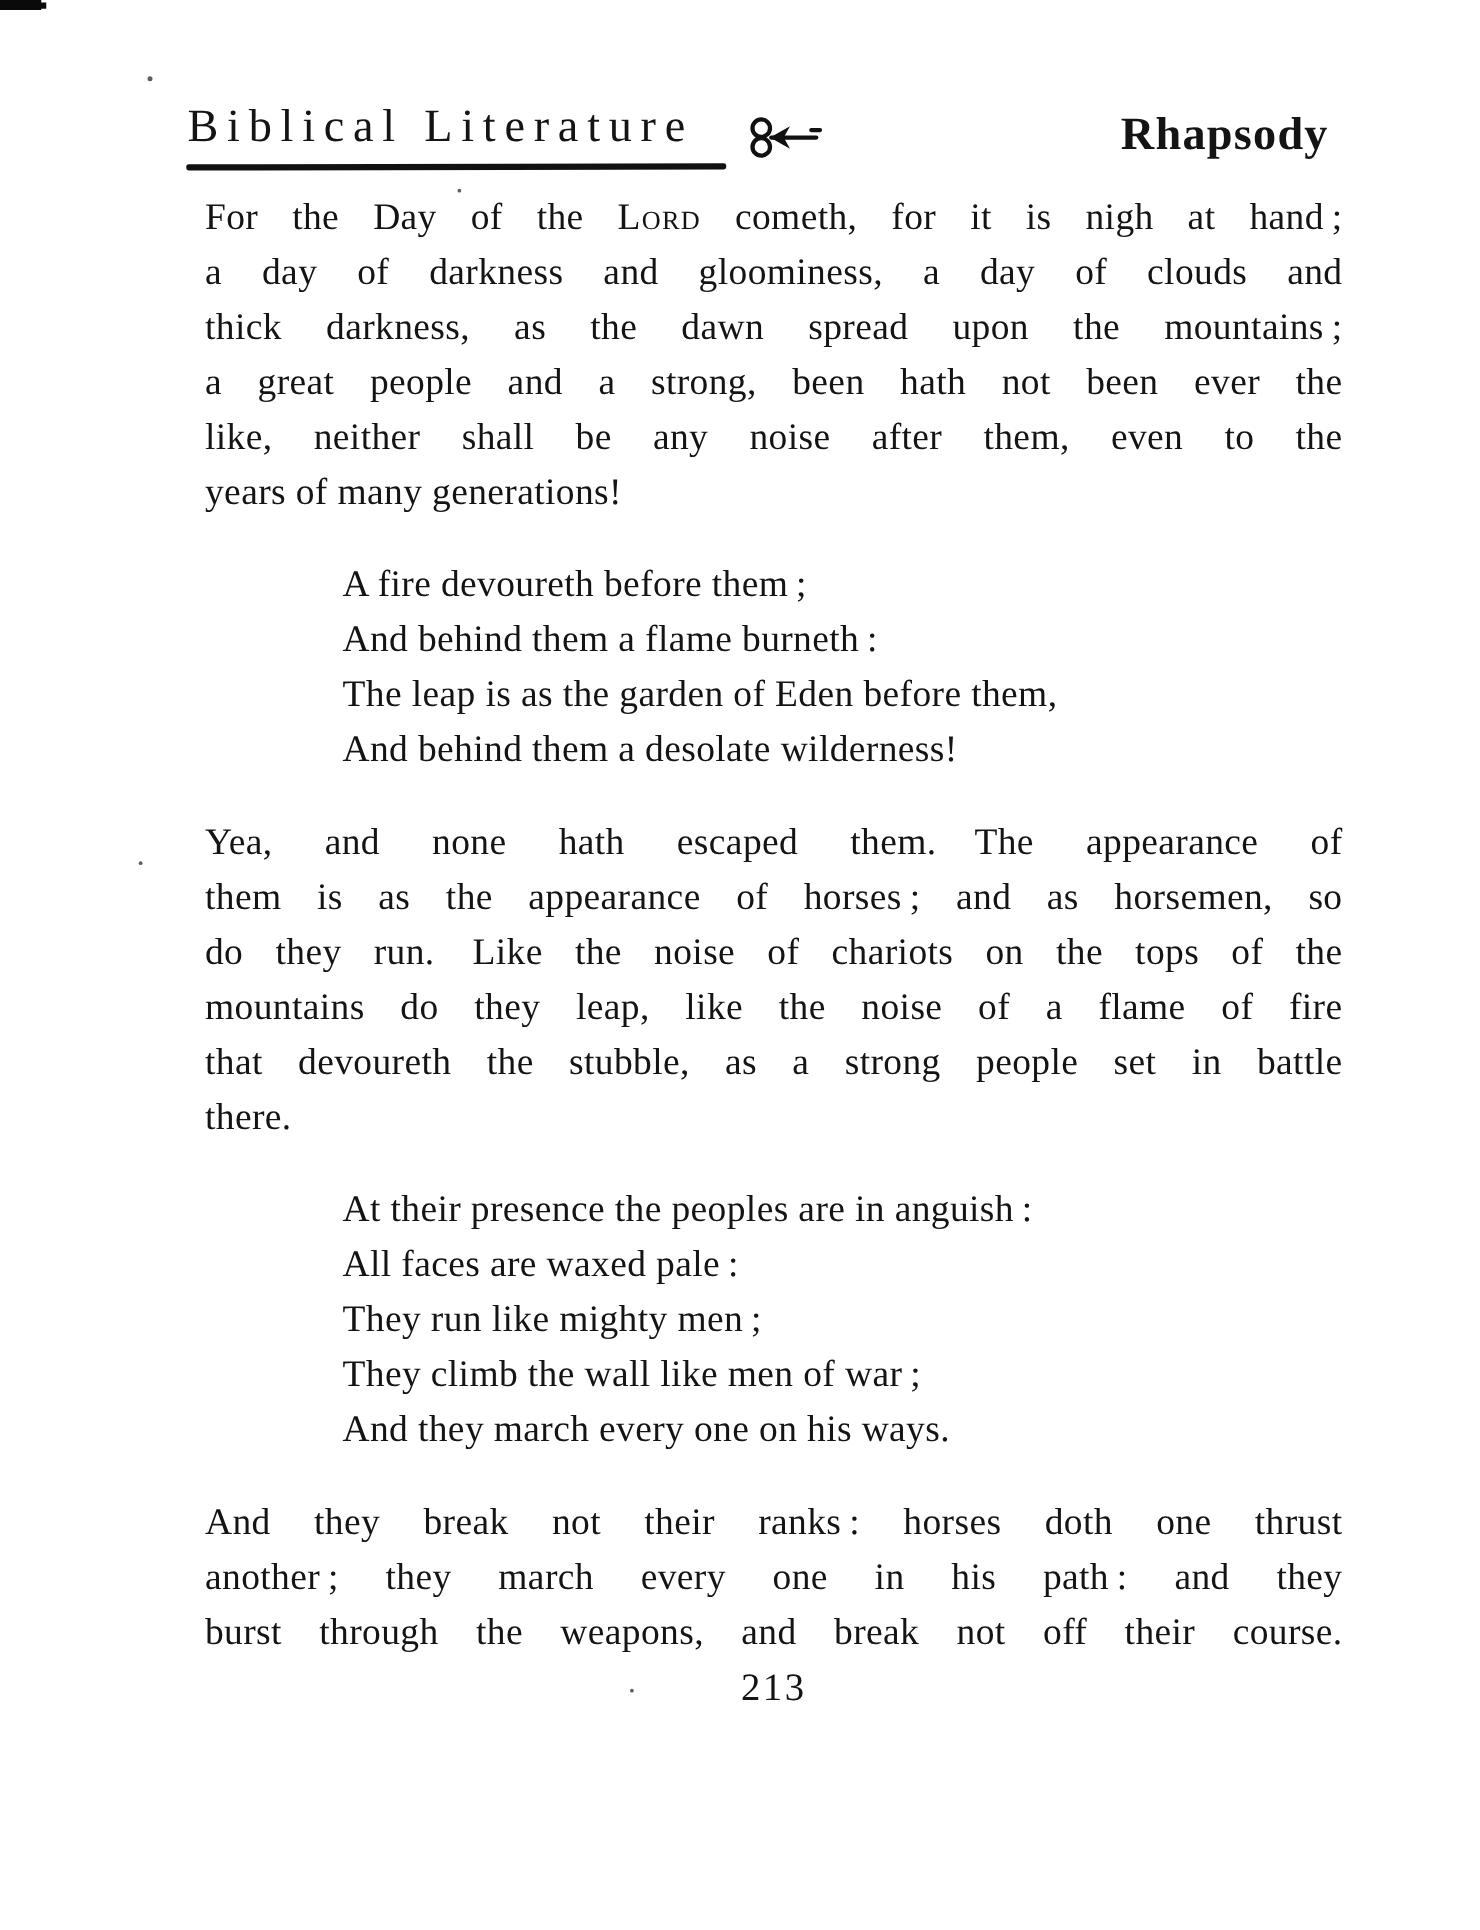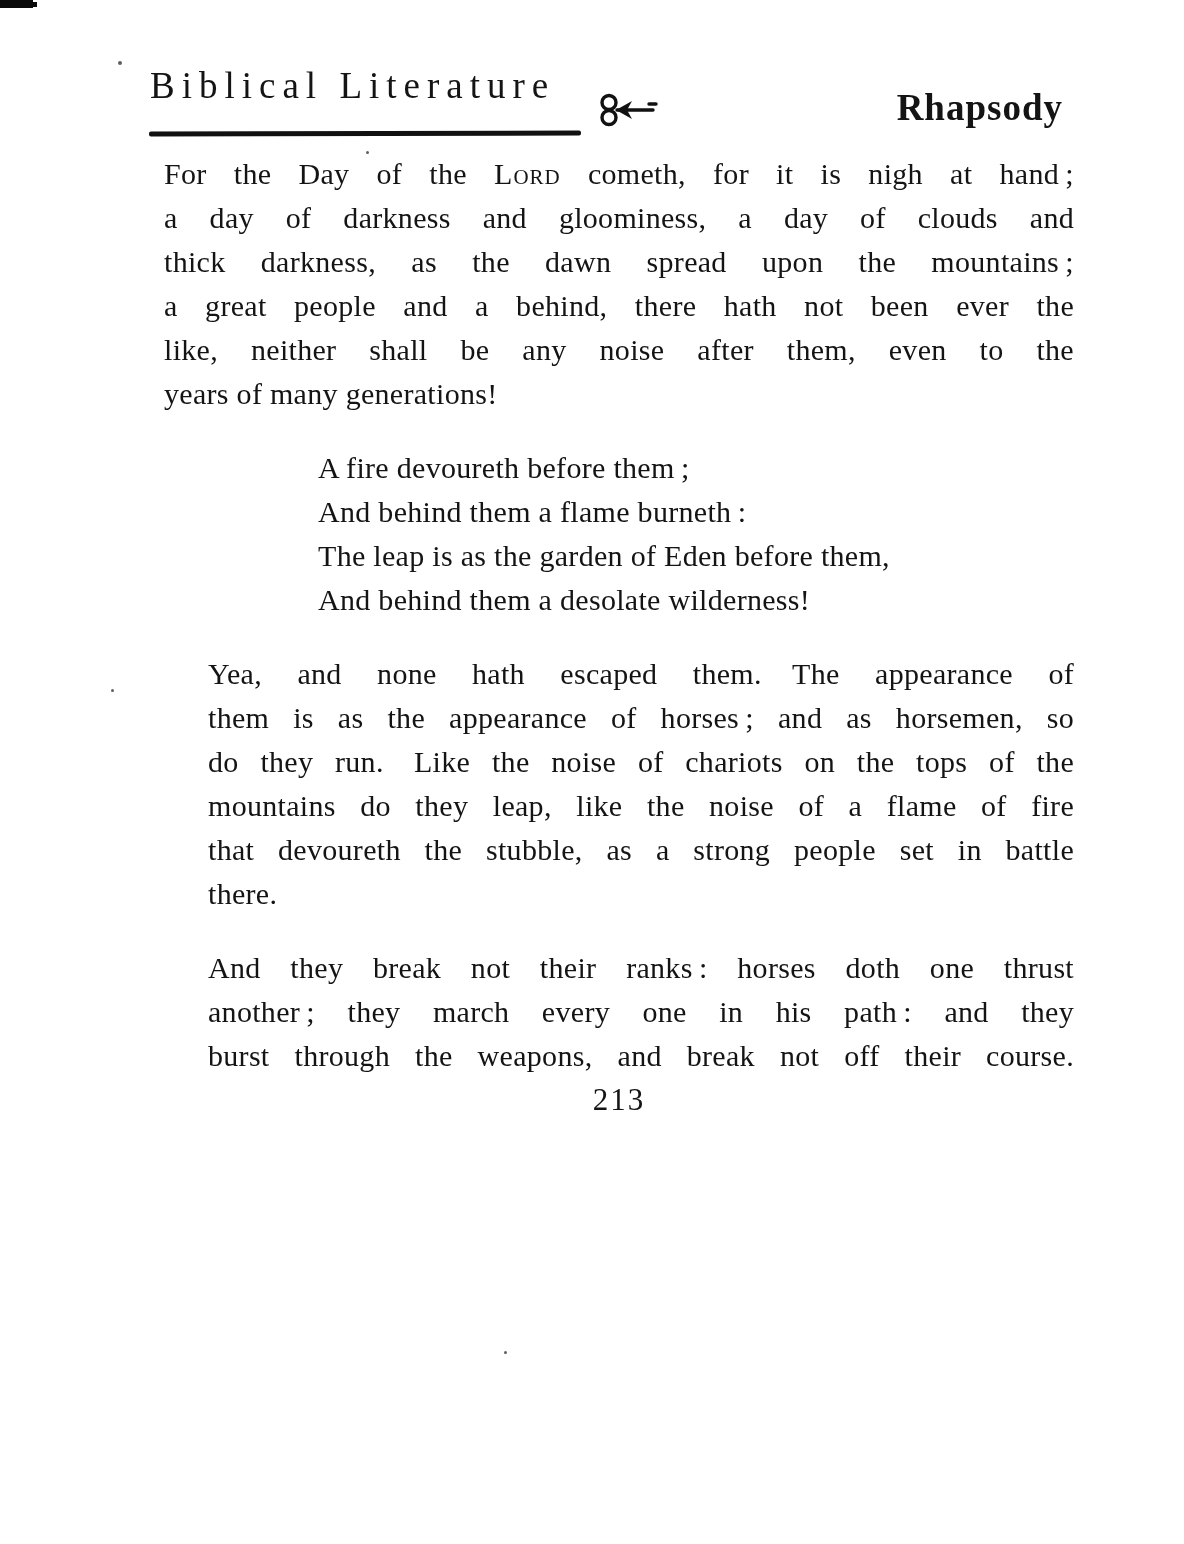--- a/index.html
+++ b/index.html
@@ -19,21 +19,21 @@
     content:"";position:absolute;right:-4px;top:2px;width:6px;height:5px;background:#0a0a0a;
   }
   .speck{position:absolute;background:#2a2a2a;border-radius:50%;opacity:.75;}
   .speck.s1{left:118px;top:61px;width:4px;height:4px;}
   .speck.s2{left:111px;top:689px;width:3px;height:3px;}
   .speck.s3{left:366px;top:151px;width:3px;height:3px;}
   .speck.s4{left:504px;top:1351px;width:3px;height:3px;}
 
   
   .page-title{
-    position:absolute;left:150px;top:64px;margin:0;
+    position:absolute;left:150px;top:80px;margin:0;
     font-size:37px;font-weight:500;letter-spacing:7px;
     white-space:nowrap;
   }
   .title-underline{
     position:absolute;left:149px;top:131px;width:432px;height:5px;
     background:#111;border-radius:2px;transform:rotate(-0.12deg);
   }
   .ornament{
     position:absolute;left:596px;top:90px;width:64px;height:40px;
   }
@@ -42,21 +42,21 @@
     font-size:37px;font-weight:bold;letter-spacing:1px;
     white-space:nowrap;
   }
 
   
   .content{
     position:absolute;left:164px;top:152px;width:910px;
     font-size:30px;line-height:44px;letter-spacing:0.3px;
   }
   .block{margin:0 0 0 0;}
-  .block + .block{margin-top:30px;margin-left:44px;}
+  .block + .block{margin-top:30px;}
   .line{display:block;text-align:justify;text-align-last:justify;}
   .line.last{text-align-last:left;}
   .verse .line{text-align:left;text-align-last:auto;padding-left:110px;}
   .sc{font-variant:small-caps;letter-spacing:1px;}
   .page-number{
     text-align:center;font-size:31px;line-height:44px;letter-spacing:2px;
     margin-top:0;
   }
 </style>
 </head>
@@ -84,41 +84,48 @@
   </svg>
 
   <div class="running-head">Rhapsody</div>
 
   <main class="content">
 
     <div class="block">
       <span class="line"><span>For the Day of the </span><span class="sc">Lord</span><span> cometh, for it is nigh at hand ;</span></span>
       <span class="line">a day of darkness and gloominess, a day of clouds and</span>
       <span class="line">thick darkness, as the dawn spread upon the mountains ;</span>
-      <span class="line">a great people and a behind, there hath not been ever the</span>
+      <span class="line">a great people and a strong, been hath not been ever the</span>
       <span class="line">like, neither shall be any noise after them, even to the</span>
       <span class="line last">years of many generations!</span>
     </div>
 
     <div class="block verse">
       <span class="line">A fire devoureth before them ;</span>
       <span class="line">And behind them a flame burneth :</span>
       <span class="line">The leap is as the garden of Eden before them,</span>
       <span class="line">And behind them a desolate wilderness!</span>
     </div>
 
     <div class="block">
       <span class="line">Yea, and none hath escaped them. The appearance of</span>
       <span class="line">them is as the appearance of horses ; and as horsemen, so</span>
       <span class="line">do they run. Like the noise of chariots on the tops of the</span>
       <span class="line">mountains do they leap, like the noise of a flame of fire</span>
       <span class="line">that devoureth the stubble, as a strong people set in battle</span>
       <span class="line last">there.</span>
     </div>
 
+    <div class="block verse">
+      <span class="line">At their presence the peoples are in anguish :</span>
+      <span class="line">All faces are waxed pale :</span>
+      <span class="line">They run like mighty men ;</span>
+      <span class="line">They climb the wall like men of war ;</span>
+      <span class="line">And they march every one on his ways.</span>
+    </div>
 
     <div class="block">
       <span class="line">And they break not their ranks : horses doth one thrust</span>
       <span class="line">another ; they march every one in his path : and they</span>
       <span class="line">burst through the weapons, and break not off their course.</span>
     </div>
 
     <div class="page-number">213</div>
 
   </main>

